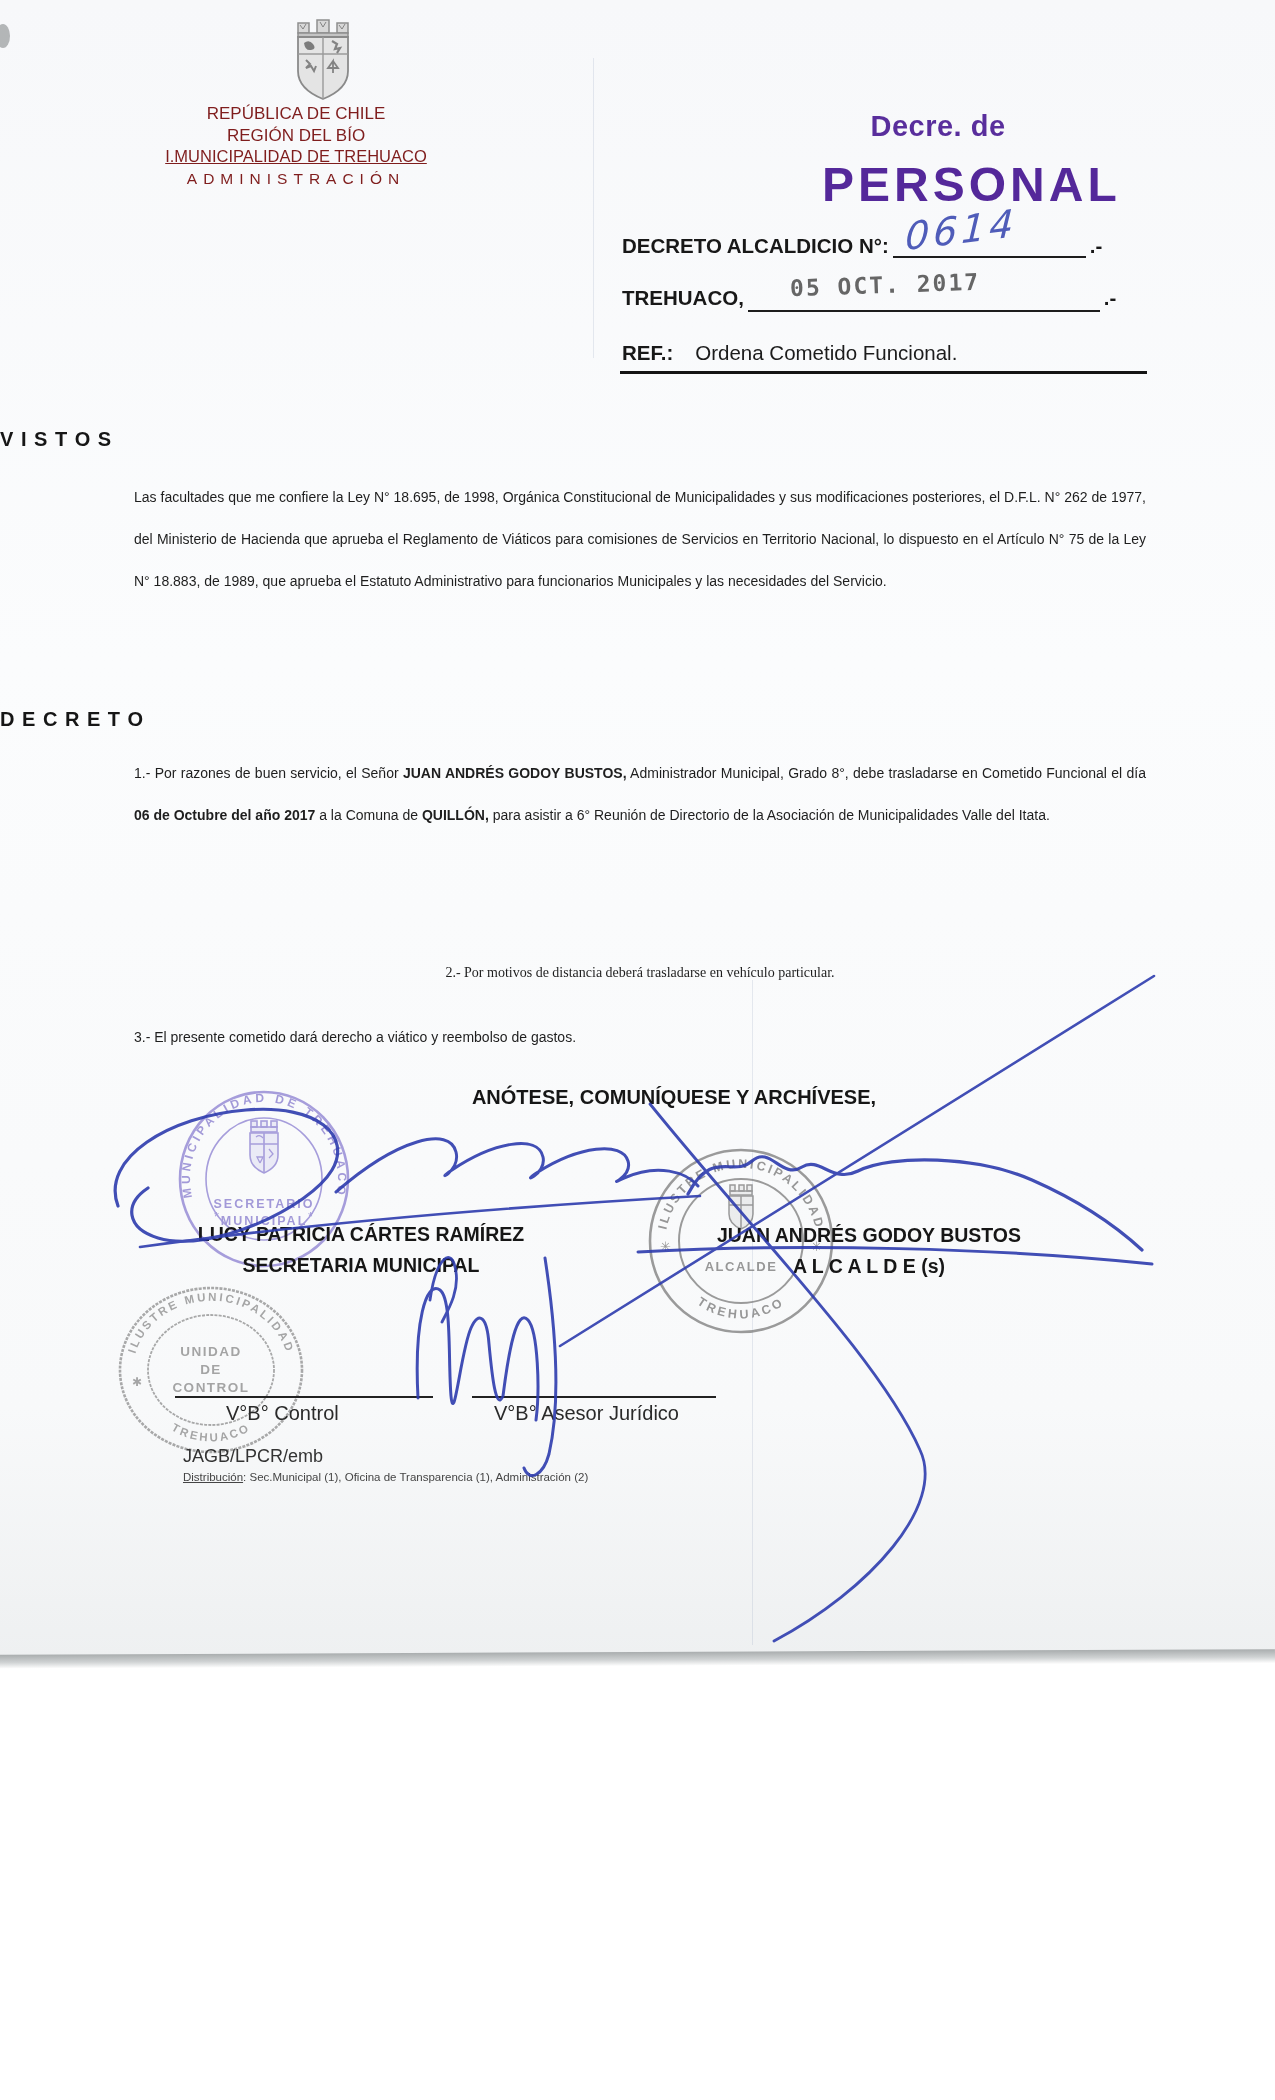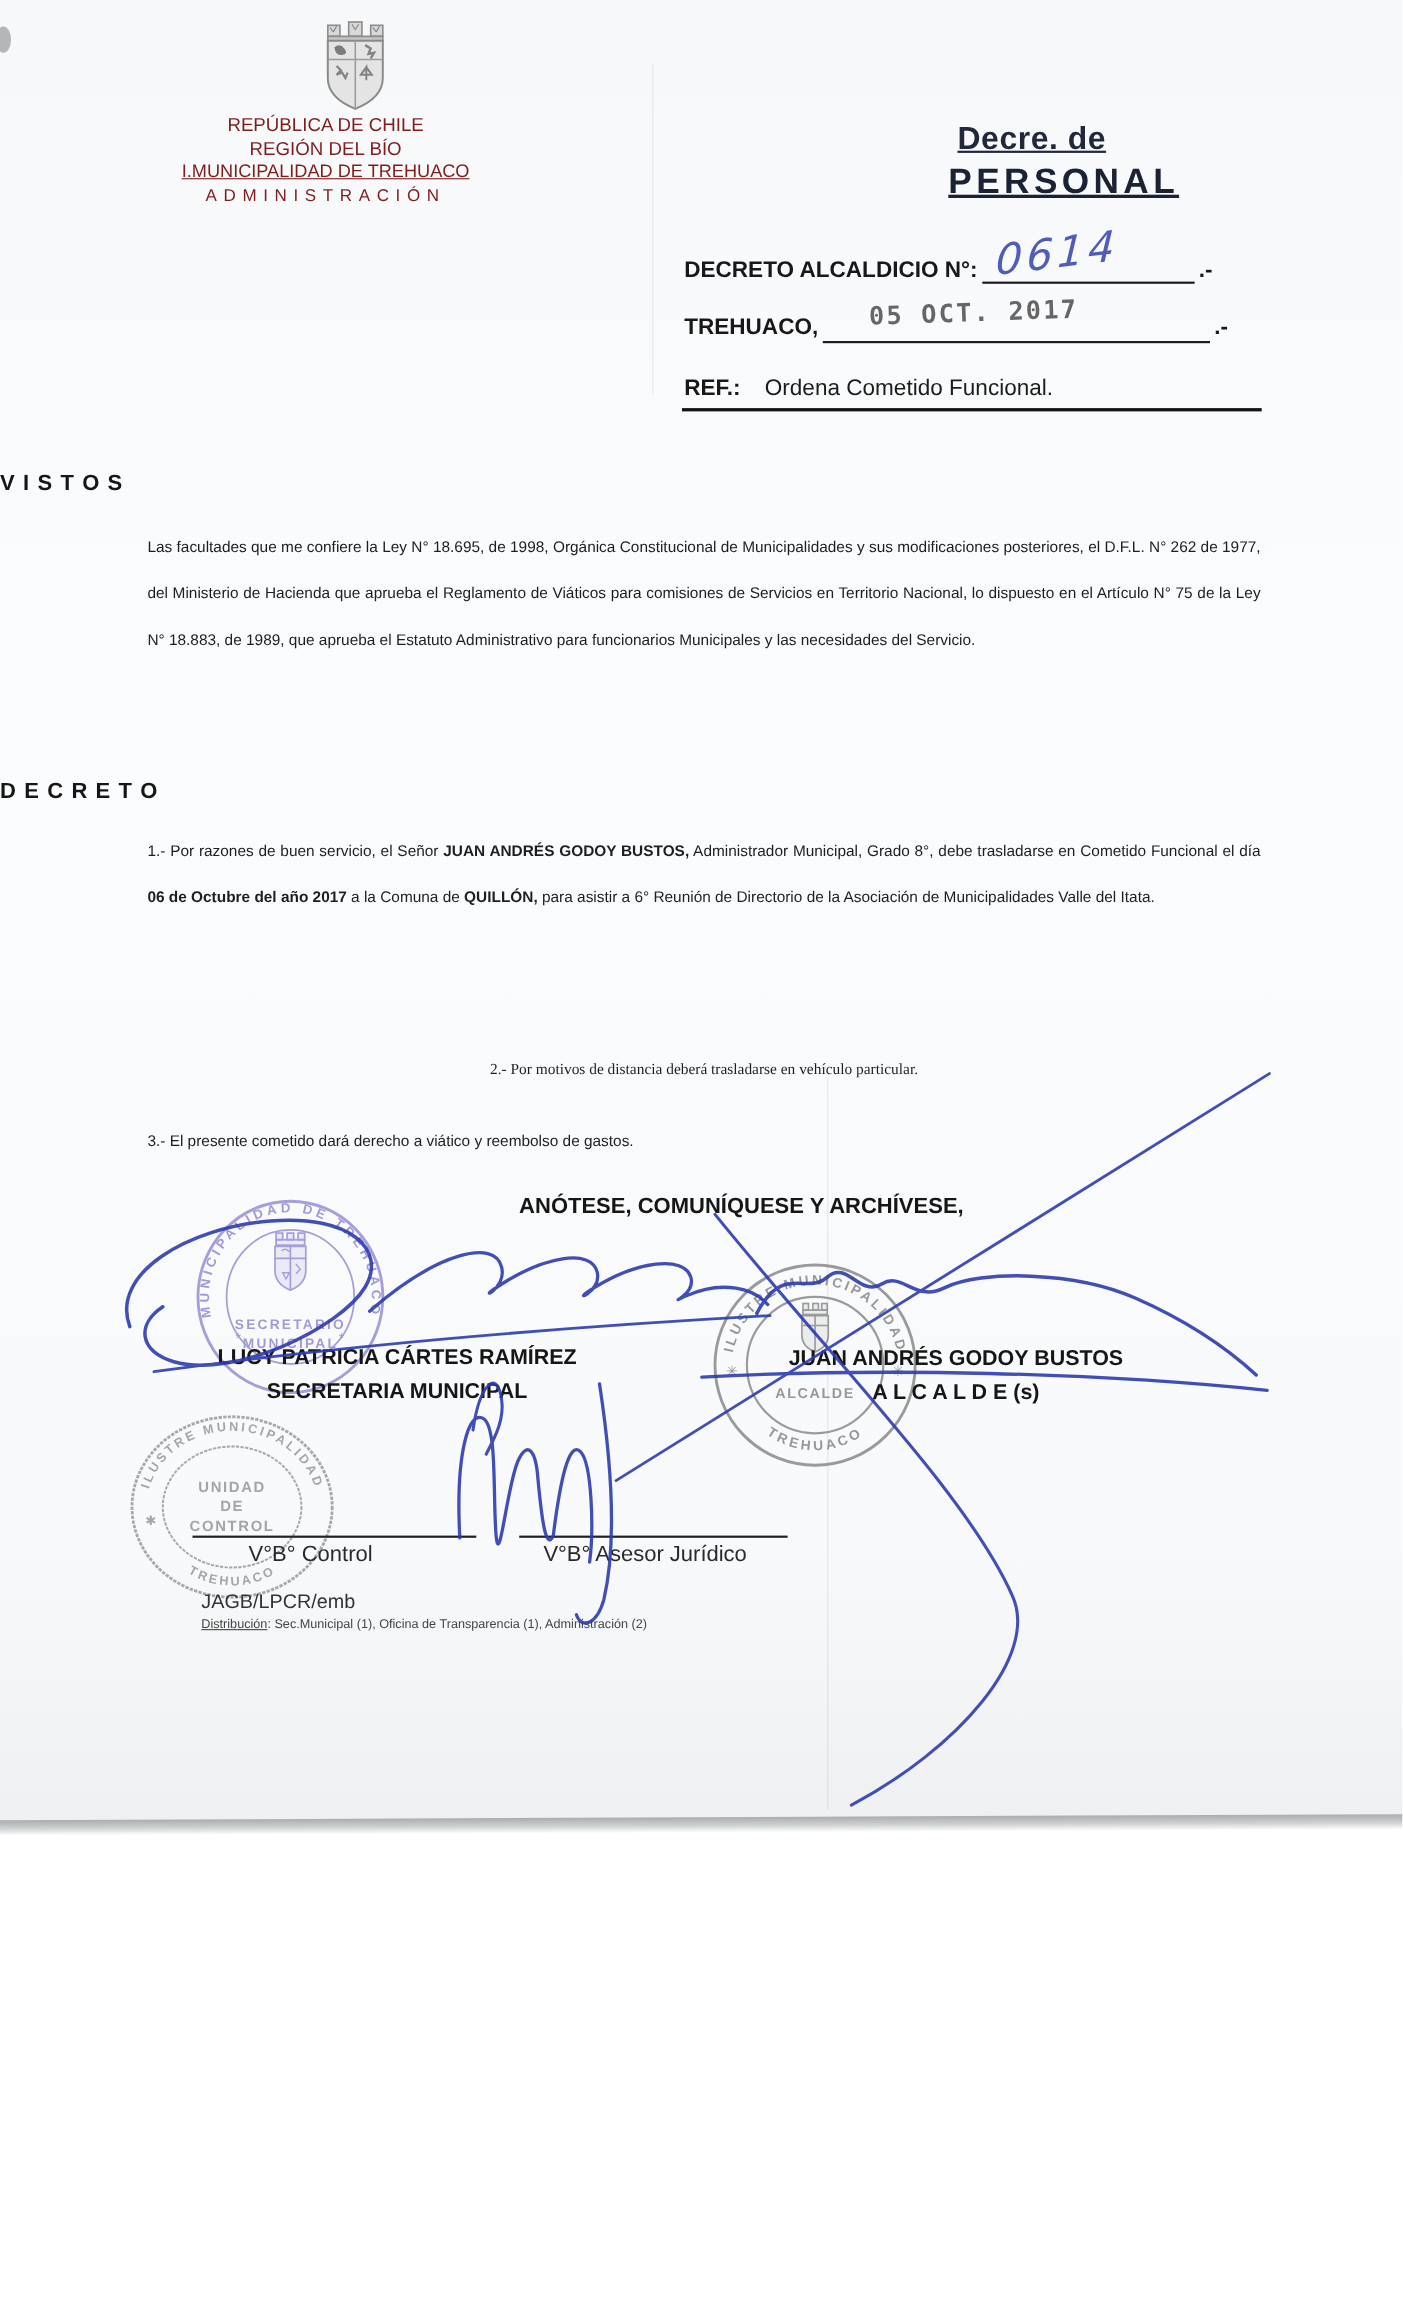--- a/index.html
+++ b/index.html
@@ -25,23 +25,23 @@
   
   .seal{position:absolute;left:286px;top:14px;width:74px;height:90px;}
   .hdr{
     position:absolute;left:146px;top:103px;width:300px;text-align:center;
     color:#7f1d1d;font-size:17px;line-height:21.5px;
   }
   .hdr .l3{font-size:16.5px;text-decoration:underline;text-align:center;}
   .hdr .l4{font-size:15.5px;letter-spacing:6px;}
 
   
-  .doctype{position:absolute;left:822px;top:110px;width:290px;color:#0f172a;text-align:center;text-decoration:underline;}
+  .doctype{position:absolute;left:822px;top:110px;width:290px;color:#4c1d95;text-align:center;}
   .doctype .t1{font-size:29px;font-weight:bold;margin-right:58px;opacity:.92;letter-spacing:.5px;}
-  .doctype .t2{font-size:32px;font-weight:bold;letter-spacing:4px;margin-top:3px;opacity:.95;}
+  .doctype .t2{font-size:48px;font-weight:bold;letter-spacing:4px;margin-top:14px;opacity:.95;}
 
   
   .frow{position:absolute;display:flex;align-items:flex-end;font-size:20.5px;font-weight:bold;color:#181818;}
   .frow .fill{border-bottom:2.5px solid #1d1d1d;height:27px;margin:0 4px;}
   .row1{left:622px;top:229px;} .row1 .fill{width:193px;}
   .row2{left:622px;top:283px;align-items:center;} .row2 .fill{width:352px;}
   .row3{left:622px;top:341px;font-weight:bold;}
   .row3 .val{font-weight:normal;margin-left:22px;color:#1c1c1c;}
   .ref-underline{position:absolute;left:620px;top:371px;width:527px;height:3px;background:#141414;}
   .handnum{

